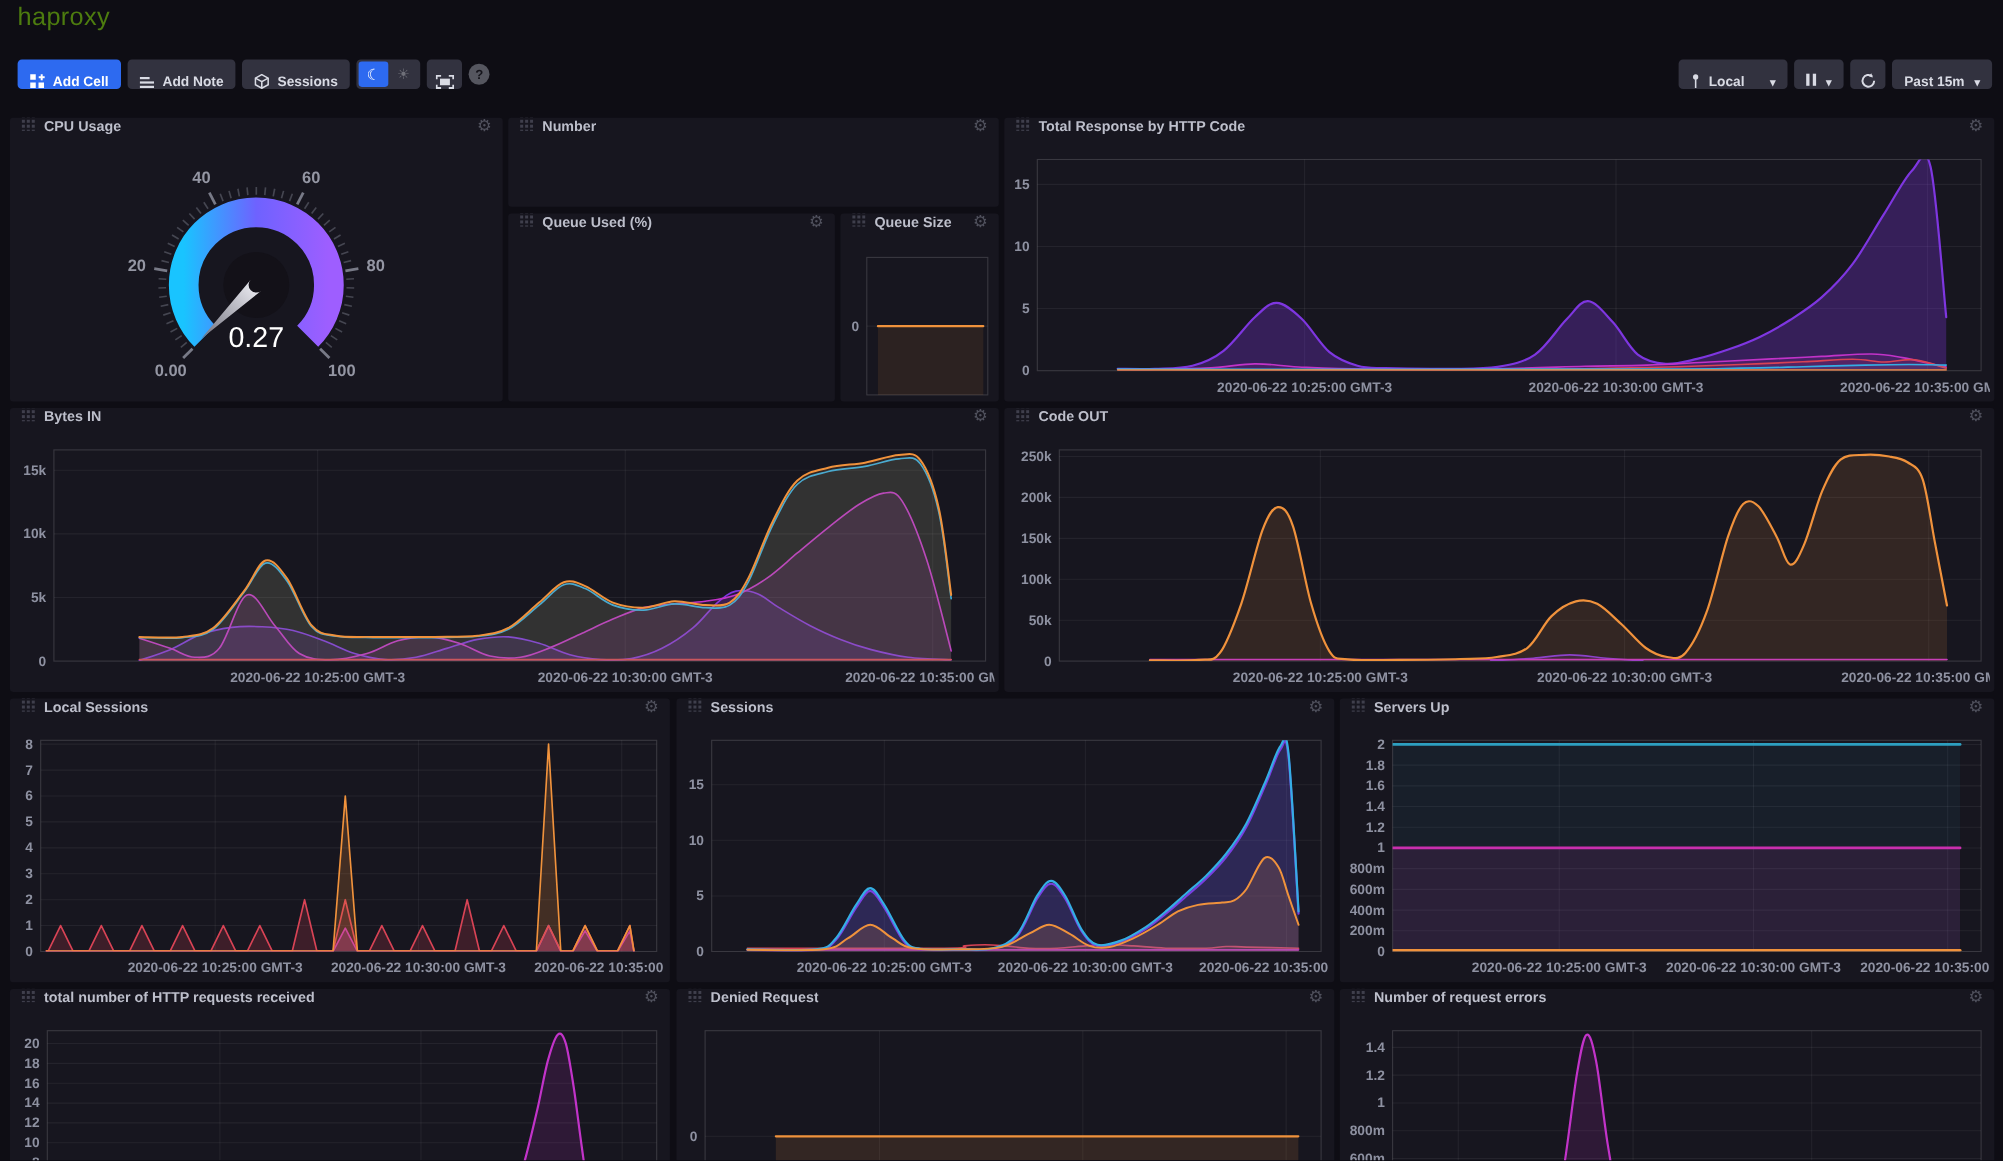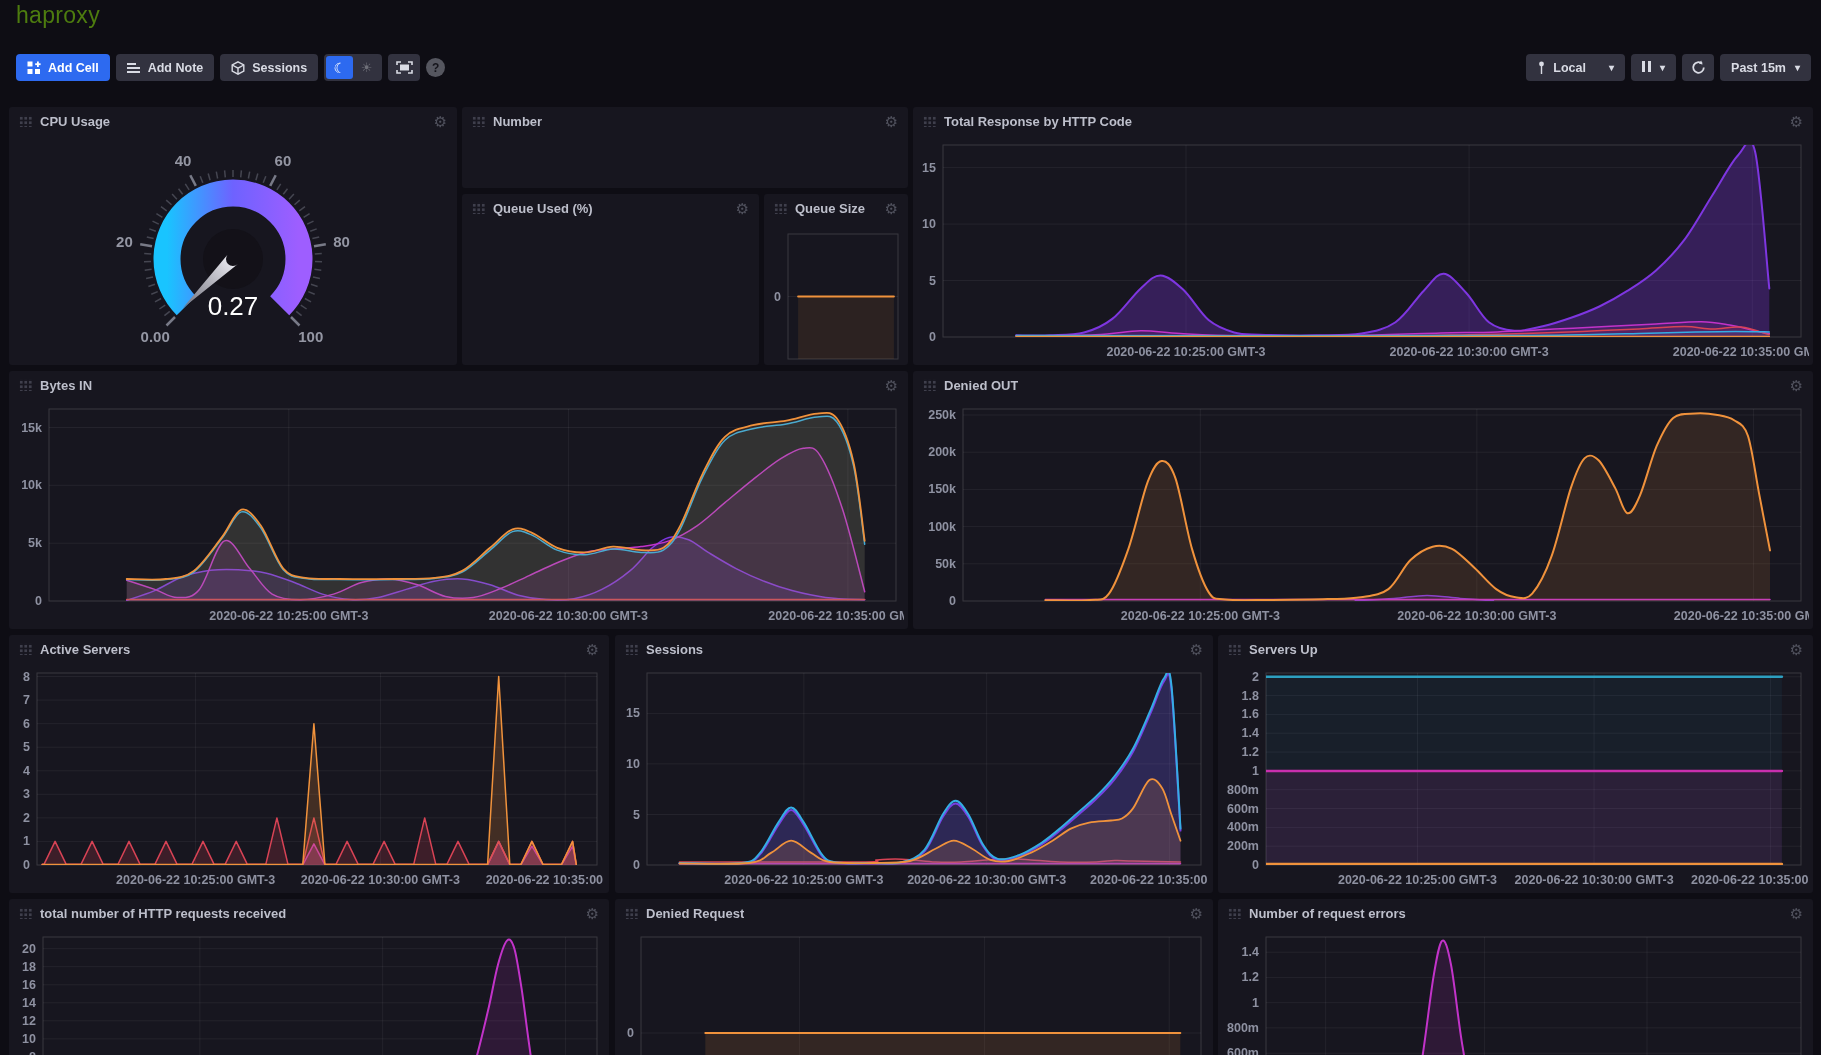--- a/index.html
+++ b/index.html
@@ -3,34 +3,34 @@
 <meta charset="utf-8">
 <style>
   *{margin:0;padding:0;box-sizing:border-box}
   html,body{background:#0e0d14;font-family:"Liberation Sans",sans-serif;}
   #app{position:relative;width:1821px;height:1055px;overflow:hidden;background:#0e0d14;}
   .app-title{position:absolute;left:16px;top:2px;font-size:23px;font-weight:400;color:#4d7c0f;letter-spacing:.3px}
   .toolbar{position:absolute;top:54px;left:0;right:0;height:28px}
   .tleft{position:absolute;left:16px;top:0;display:flex;gap:6px;align-items:center}
   .tright{position:absolute;right:10px;top:0;display:flex;gap:6px;align-items:center}
   .btn{height:27px;border-radius:4px;background:#32323f;color:#d9dbe4;font-size:12.5px;font-weight:700;
-       display:flex;align-items:center;gap:7px;padding:0 11px;cursor:pointer;white-space:nowrap}
+       display:flex;align-items:flex-end;gap:7px;padding:0 11px;cursor:pointer;white-space:nowrap}
   .btn.primary{background:#2d6af0;color:#fff}
   .btn .caret{font-size:10px;color:#d9dbe4;margin-left:2px}
   .toggle-group{height:27px;border-radius:4px;background:#32323f;display:flex;align-items:center;padding:2px;gap:0}
   .tg-item{width:27px;height:23px;display:flex;align-items:center;justify-content:center;border-radius:3px;cursor:pointer}
   .tg-item.active{background:#2d6af0}
   .moon{color:#fff;font-size:14px;line-height:1}
   .sun{color:#6f7079;font-size:13px;line-height:1}
   .iconbtn{width:32px;justify-content:center;padding:0}
   .help{width:19px;height:19px;border-radius:50%;background:#55565f;color:#15141b;font-size:12px;font-weight:700;
         display:flex;align-items:center;justify-content:center;cursor:pointer}
   .pbar{display:inline-block;width:3px;height:11px;background:#d9dbe4;margin-right:3px}
   .panel{position:absolute;background:#17161f;border-radius:3px}
-  .panel-head{position:absolute;top:0;left:0;right:0;height:28px;display:flex;align-items:center;padding:0 10px;gap:8px;z-index:2}
+  .panel-head{position:absolute;top:0;left:0;right:0;height:28px;display:flex;padding:0 10px;gap:8px;z-index:2}
   .drag{width:13px;height:12px;flex:0 0 13px;cursor:grab;
         background-image:radial-gradient(circle,#3f3f4c 1.3px,transparent 1.5px);
         background-size:4.5px 4.5px;background-position:0 1px;background-repeat:repeat}
   .ptitle{font-size:13px;font-weight:700;color:#bdbfcb;white-space:nowrap;overflow:hidden}
   .gear{margin-left:auto;color:#50515d;font-size:15px;line-height:1;cursor:pointer}
   .chart{position:absolute;left:4px;right:4px;top:28px;bottom:2px}
   .bigstat{position:absolute;left:8px;right:8px;top:26px;bottom:4px;display:flex;align-items:center;justify-content:center;
            color:#29b3f2;font-weight:400;letter-spacing:-.5px}
   #p-uptime .bigstat{font-size:34px}
   #p-memory .bigstat{font-size:50px}
@@ -335,21 +335,21 @@
           </g>
           <text x="275.8" y="221" text-anchor="middle" fill="#8e91a1" font-size="12.5" font-weight="700" font-family="Liberation Sans, sans-serif">2020-06-22 10:25:00 GMT-3</text>
           <text x="555.4" y="221" text-anchor="middle" fill="#8e91a1" font-size="12.5" font-weight="700" font-family="Liberation Sans, sans-serif">2020-06-22 10:30:00 GMT-3</text>
           <text x="834.9" y="221" text-anchor="middle" fill="#8e91a1" font-size="12.5" font-weight="700" font-family="Liberation Sans, sans-serif">2020-06-22 10:35:00 GMT-3</text>
         </svg></div>
   </div>
 
   <div class="panel" id="p-bytesout">
     <div class="panel-head">
         <span class="drag"></span>
-        <span class="ptitle">Denied OUT</span>
+        <span class="ptitle">Code OUT</span>
         <span class="gear">⚙</span>
       </div>
     <div class="chart"><svg width="892" height="228">
           <line x1="283.3" x2="283.3" y1="10" y2="202" stroke="rgba(255,255,255,0.06)"></line>
           <line x1="559.9" x2="559.9" y1="10" y2="202" stroke="rgba(255,255,255,0.06)"></line>
           <line x1="836.4" x2="836.4" y1="10" y2="202" stroke="rgba(255,255,255,0.06)"></line>
           <text x="39" y="206.0" text-anchor="end" fill="#8e91a1" font-size="12.5" font-weight="700" font-family="Liberation Sans, sans-serif">0</text>
           <line x1="46" x2="884" y1="164.8" y2="164.8" stroke="rgba(255,255,255,0.06)"></line>
           <text x="39" y="168.8" text-anchor="end" fill="#8e91a1" font-size="12.5" font-weight="700" font-family="Liberation Sans, sans-serif">50k</text>
           <line x1="46" x2="884" y1="127.6" y2="127.6" stroke="rgba(255,255,255,0.06)"></line>
@@ -376,21 +376,21 @@
           </g>
           <text x="283.3" y="221" text-anchor="middle" fill="#8e91a1" font-size="12.5" font-weight="700" font-family="Liberation Sans, sans-serif">2020-06-22 10:25:00 GMT-3</text>
           <text x="559.9" y="221" text-anchor="middle" fill="#8e91a1" font-size="12.5" font-weight="700" font-family="Liberation Sans, sans-serif">2020-06-22 10:30:00 GMT-3</text>
           <text x="836.4" y="221" text-anchor="middle" fill="#8e91a1" font-size="12.5" font-weight="700" font-family="Liberation Sans, sans-serif">2020-06-22 10:35:00 GMT-3</text>
         </svg></div>
   </div>
 
   <div class="panel" id="p-active">
     <div class="panel-head">
         <span class="drag"></span>
-        <span class="ptitle">Active Servers</span>
+        <span class="ptitle">Local Sessions</span>
         <span class="gear">⚙</span>
       </div>
     <div class="chart"><svg width="592" height="228">
           <line x1="182.6" x2="182.6" y1="10" y2="202" stroke="rgba(255,255,255,0.06)"></line>
           <line x1="367.4" x2="367.4" y1="10" y2="202" stroke="rgba(255,255,255,0.06)"></line>
           <line x1="552.2" x2="552.2" y1="10" y2="202" stroke="rgba(255,255,255,0.06)"></line>
           <text x="17" y="206.0" text-anchor="end" fill="#8e91a1" font-size="12.5" font-weight="700" font-family="Liberation Sans, sans-serif">0</text>
           <line x1="24" x2="584" y1="178.4" y2="178.4" stroke="rgba(255,255,255,0.06)"></line>
           <text x="17" y="182.4" text-anchor="end" fill="#8e91a1" font-size="12.5" font-weight="700" font-family="Liberation Sans, sans-serif">1</text>
           <line x1="24" x2="584" y1="154.9" y2="154.9" stroke="rgba(255,255,255,0.06)"></line>

